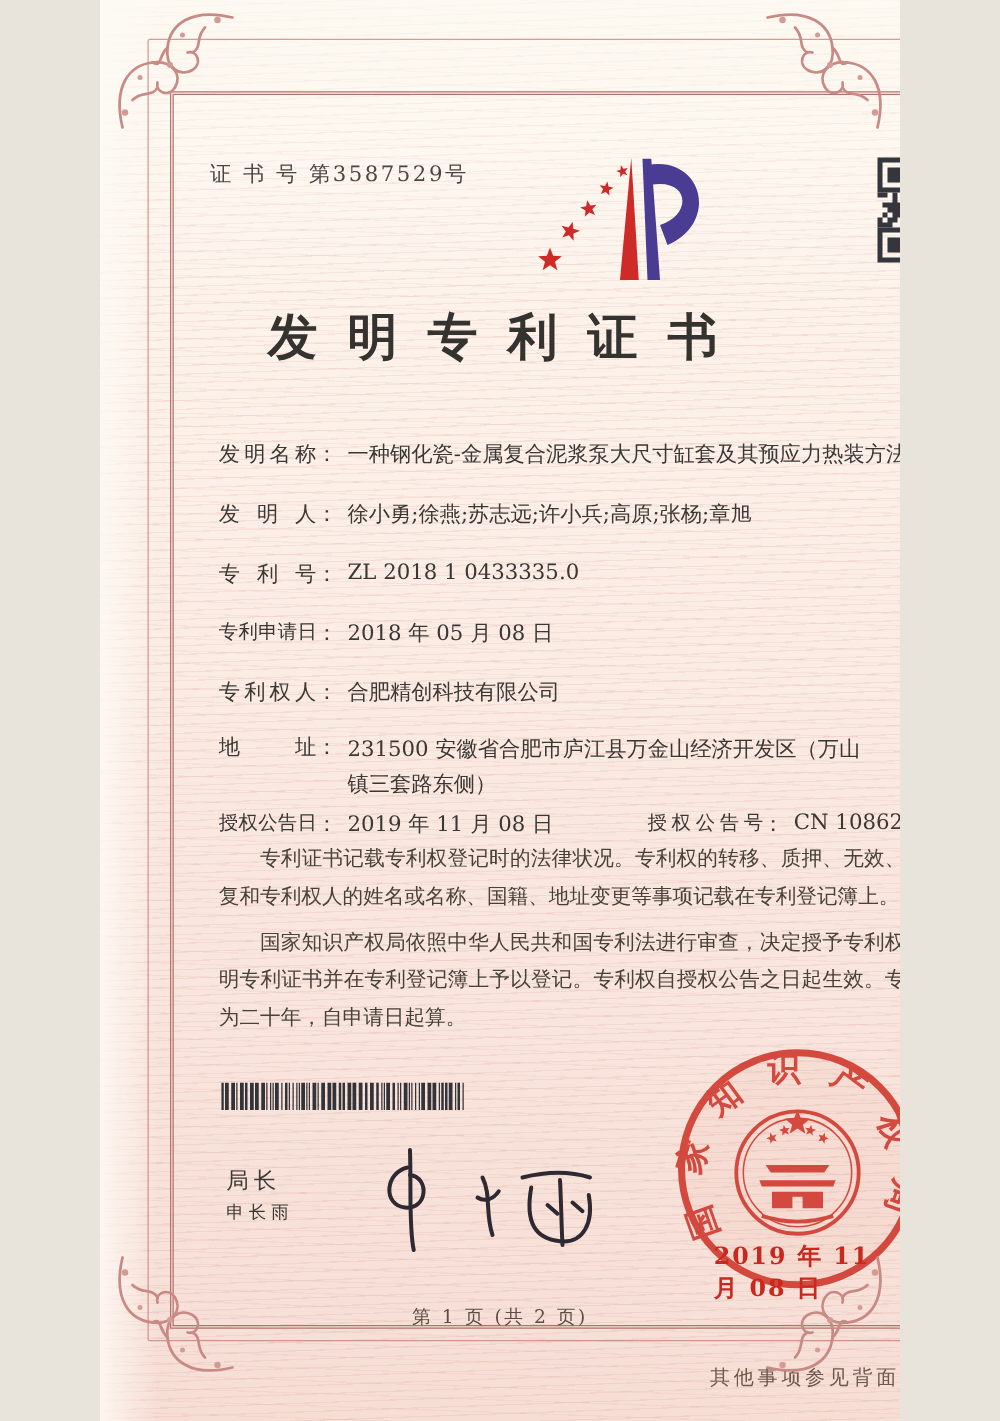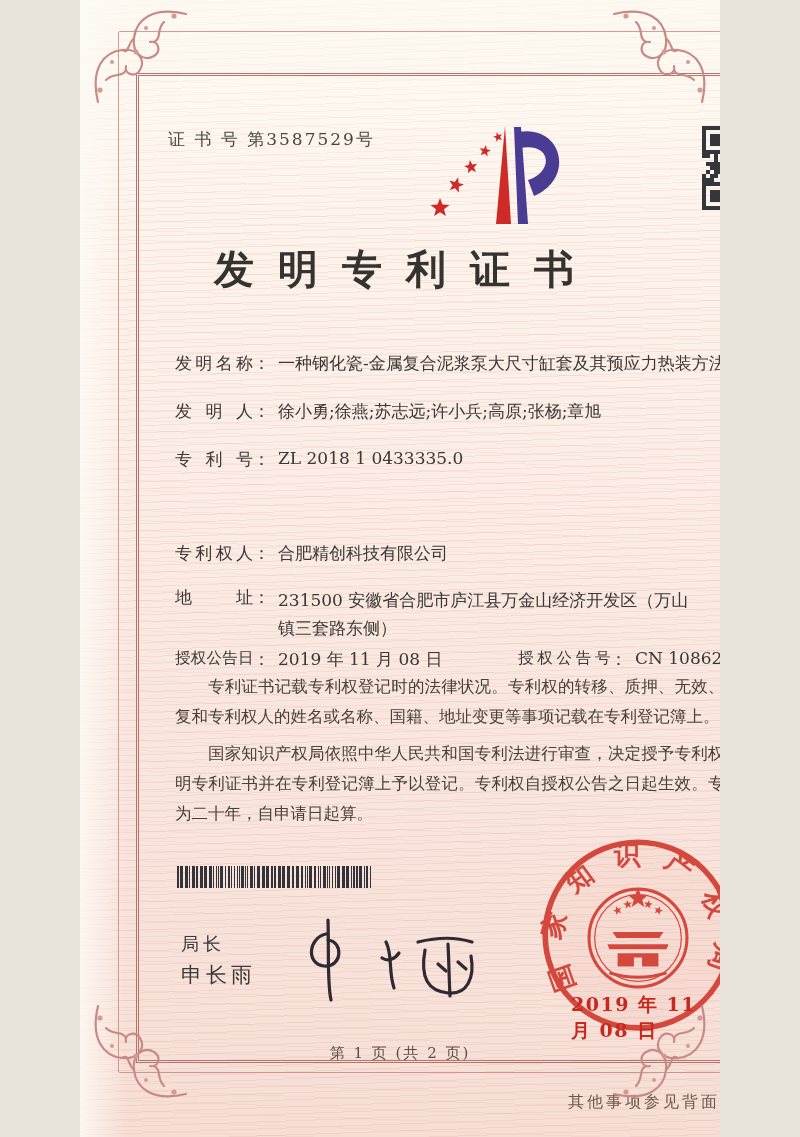--- a/index.html
+++ b/index.html
@@ -39,21 +39,21 @@
             text-justify:inter-character; vertical-align:top; }
   .flabel.five { font-size:15.5px; letter-spacing:-0.5px; }
   .fcolon { vertical-align:top; }
   .fval { padding-left:8px; vertical-align:top; display:inline-block; white-space:normal; }
   .fval.addr { width:428px; line-height:28px; }
   .grant2 { position:absolute; left:343px; top:0; }
   .paras { left:95px; top:672px; width:616px; color:#474139; }
   .paras p { font-size:16.5px; line-height:30px; text-indent:2em; text-align:justify; }
   .paras p + p { margin-top:7px; }
   .director-title { left:101px; top:932px; font-size:18px; color:#3c3a36; letter-spacing:4px; }
-  .director-name  { left:101px; top:961px; font-size:21px; color:#3c3a36; letter-spacing:4px; }
+  .director-name  { left:101px; top:961px; font-size:14px; color:#3c3a36; letter-spacing:4px; }
   .seal-date { left:491px; top:992px; font-size:19px; font-weight:bold; color:#c8281d; letter-spacing:1.5px; z-index:4; }
   .page-num { left:0; top:1044px; width:100%; text-align:center; font-size:15px; color:#5c4f45; letter-spacing:2px; }
   .back-note { left:0; top:1092px; width:100%; text-align:right; font-size:16px; color:#6d584b; letter-spacing:3px; }
   svg { display:block; }
 </style>
 </head>
 <body>
 
 <div class="page">
 
@@ -154,20 +154,23 @@
   <div class="abs title">发明专利证书</div>
 
   <div class="row" style="top:352px;">
     <span class="flabel">发明名称</span><span class="fcolon">：</span><span class="fval">一种钢化瓷-金属复合泥浆泵大尺寸缸套及其预应力热装方法</span>
   </div>
   <div class="row" style="top:400px;">
     <span class="flabel">发明人</span><span class="fcolon">：</span><span class="fval">徐小勇;徐燕;苏志远;许小兵;高原;张杨;章旭</span>
   </div>
   <div class="row" style="top:448px;">
     <span class="flabel">专利号</span><span class="fcolon">：</span><span class="fval">ZL 2018 1 0433335.0</span>
+  </div>
+  <div class="row" style="top:495px;">
+    <span class="flabel five">专利申请日</span><span class="fcolon">：</span><span class="fval">2018 年 05 月 08 日</span>
   </div>
   <div class="row" style="top:542px;">
     <span class="flabel">专利权人</span><span class="fcolon">：</span><span class="fval">合肥精创科技有限公司</span>
   </div>
   <div class="row" style="top:586px;">
     <span class="flabel">地址</span><span class="fcolon">：</span><span class="fval addr">231500 安徽省合肥市庐江县万金山经济开发区（万山镇三套路东侧）</span>
   </div>
   <div class="row" style="top:648px;">
     <span>
       <span class="flabel five">授权公告日</span><span class="fcolon">：</span><span class="fval">2019 年 11 月 08 日</span>

